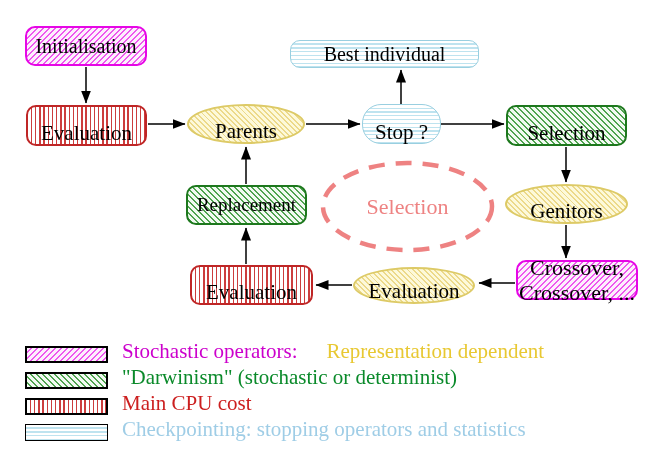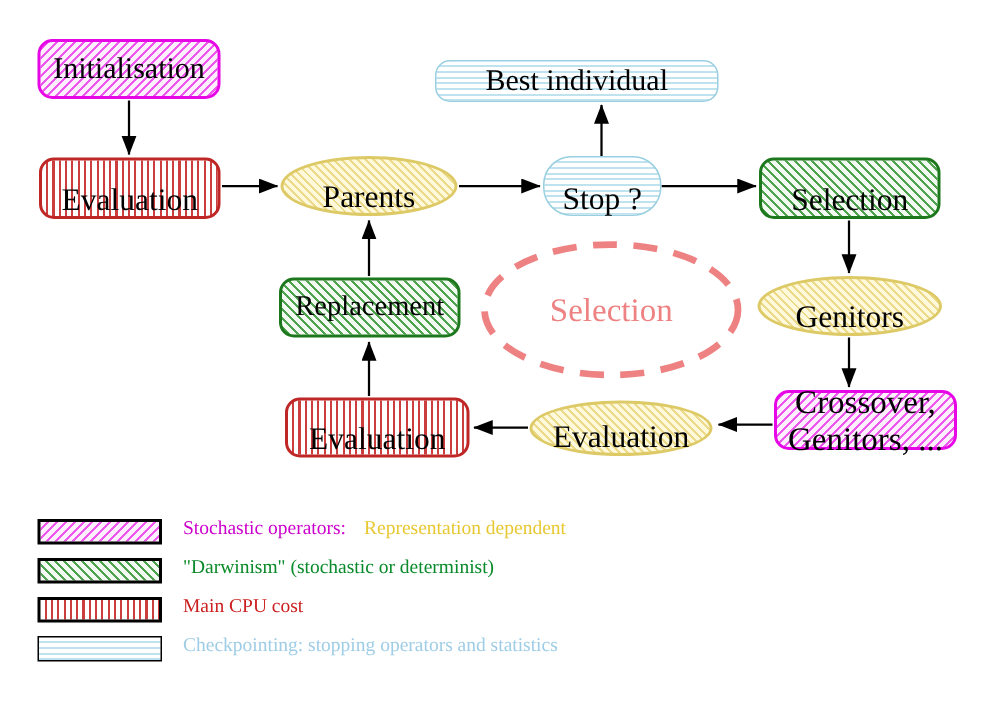--- a/index.html
+++ b/index.html
@@ -20,23 +20,23 @@
   .stripe-red{border-color:#bf2626;background:repeating-linear-gradient(90deg,#fff 0 2.8px,#cc3d3d 2.8px 4.2px);}
   .stripe-cyan{border-color:#99cfe0;background:repeating-linear-gradient(180deg,#fff 0 2.5px,#bee3ef 2.5px 3.8px);}
   .hatch-yellow{border-color:#ddca66;background:repeating-linear-gradient(45deg,#fdf9da 0 2.4px,#ecd98a 2.4px 3.8px);}
   .fs21{font-size:21px;justify-content:flex-end;} .fs20{font-size:20px;} .fs19{font-size:19px;} .fs16{font-size:22px;text-align:right;}
   .generation-label{
     position:absolute;left:323px;top:163px;width:169px;height:87px;
     display:flex;align-items:center;justify-content:center;
     color:#ee8282;font-size:22px;
   }
   .legend-swatch{position:absolute;left:25px;width:83px;height:17px;box-sizing:border-box;border:2px solid;}
-  .legend-text{position:absolute;left:122px;height:20px;display:flex;align-items:flex-start;font-size:13px;white-space:nowrap;}
+  .legend-text{position:absolute;left:122px;height:20px;display:flex;align-items:flex-end;font-size:21px;white-space:nowrap;}
   .lg-magenta{color:#cc00cc;}
-  .lg-gold{color:#e8c832;margin-left:12px;}
+  .lg-gold{color:#e8c832;margin-left:29px;}
   .lg-green{color:#0a8a2a;}
   .lg-red{color:#cc1f1f;}
   .lg-cyan{color:#9fcde6;}
 </style>
 </head>
 <body>
 
 <div class="canvas">
 
   <svg class="overlay" width="662" height="471" viewBox="0 0 662 471">
@@ -92,21 +92,21 @@
   <div class="generation-label">
     <span>Selection</span>
   </div>
 
   <div class="node ellipse hatch-yellow fs21" style="left:505px;top:184px;width:123px;height:40px;">
     <span>Genitors</span>
   </div>
 
   <div class="node box hatch-magenta fs16" style="left:516px;top:260px;width:122px;height:40px;line-height:1.15;">
     <span>Crossover,</span>
-    <span>Genitors, ...</span>
+    <span>Crossover, ...</span>
   </div>
 
   <div class="node box stripe-red fs21" style="left:190px;top:265px;width:123px;height:40px;">
     <span>Evaluation</span>
   </div>
 
   <div class="node ellipse hatch-yellow fs21" style="left:353px;top:267px;width:122px;height:37px;">
     <span>Evaluation</span>
   </div>
 

